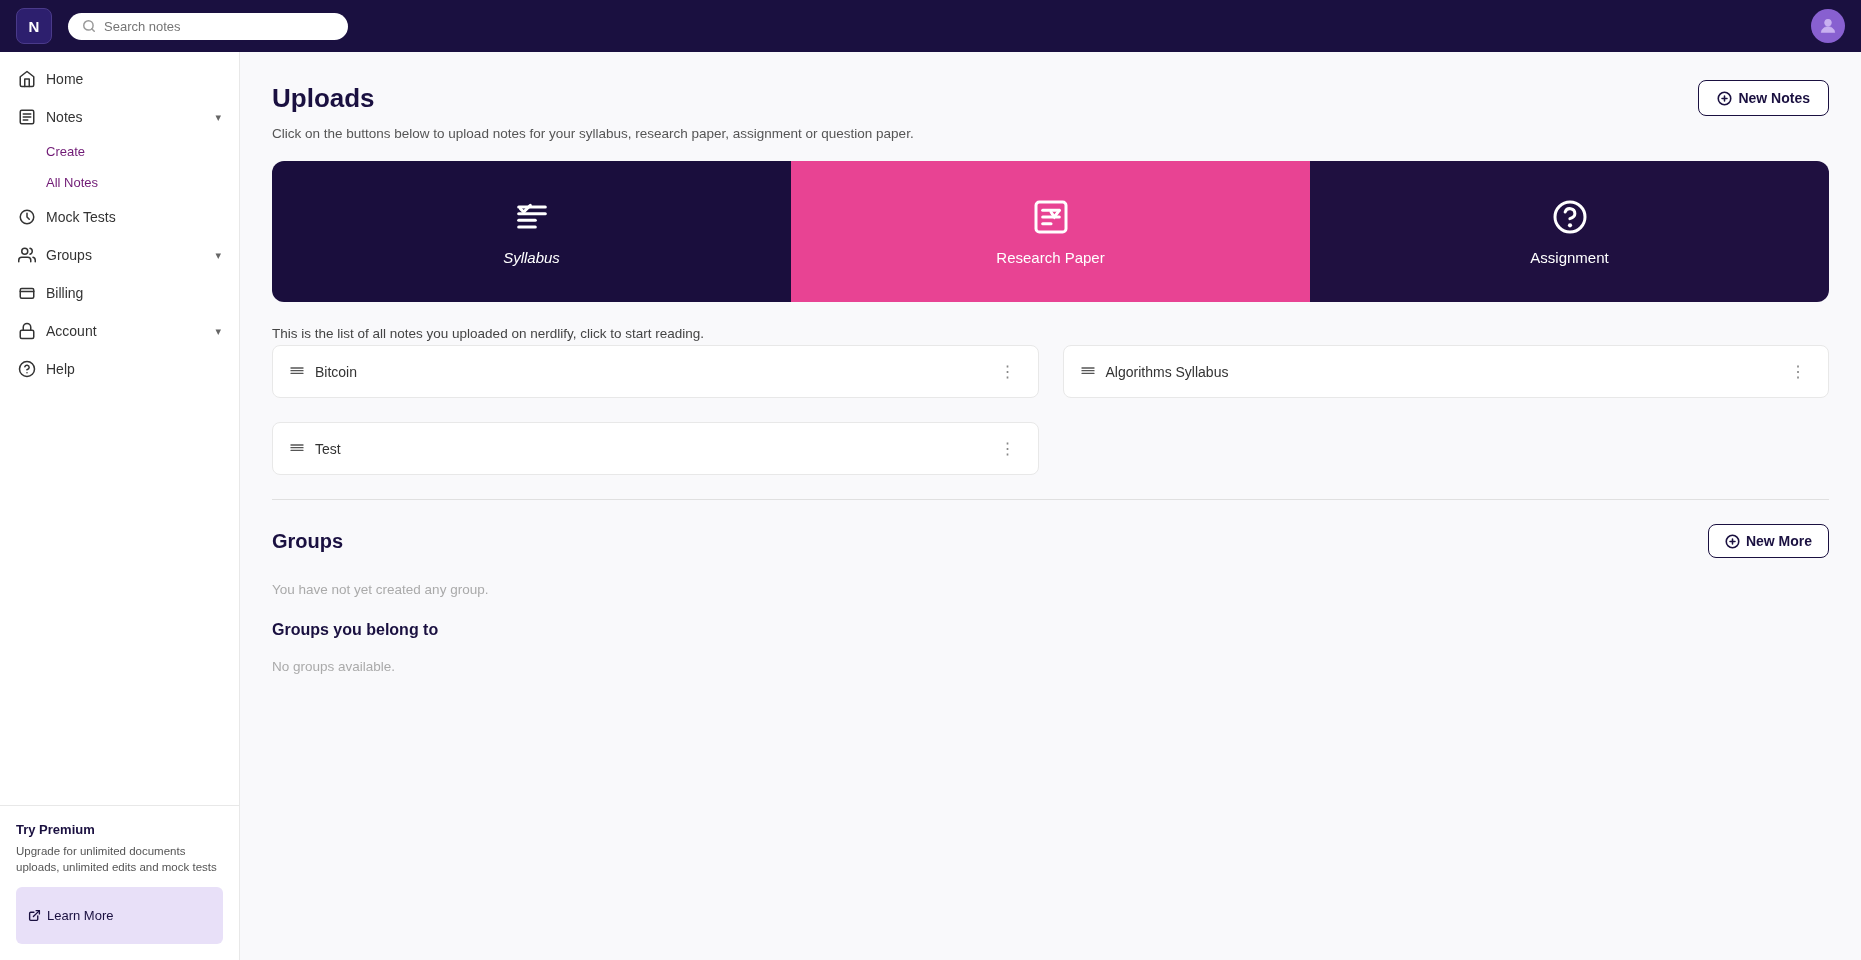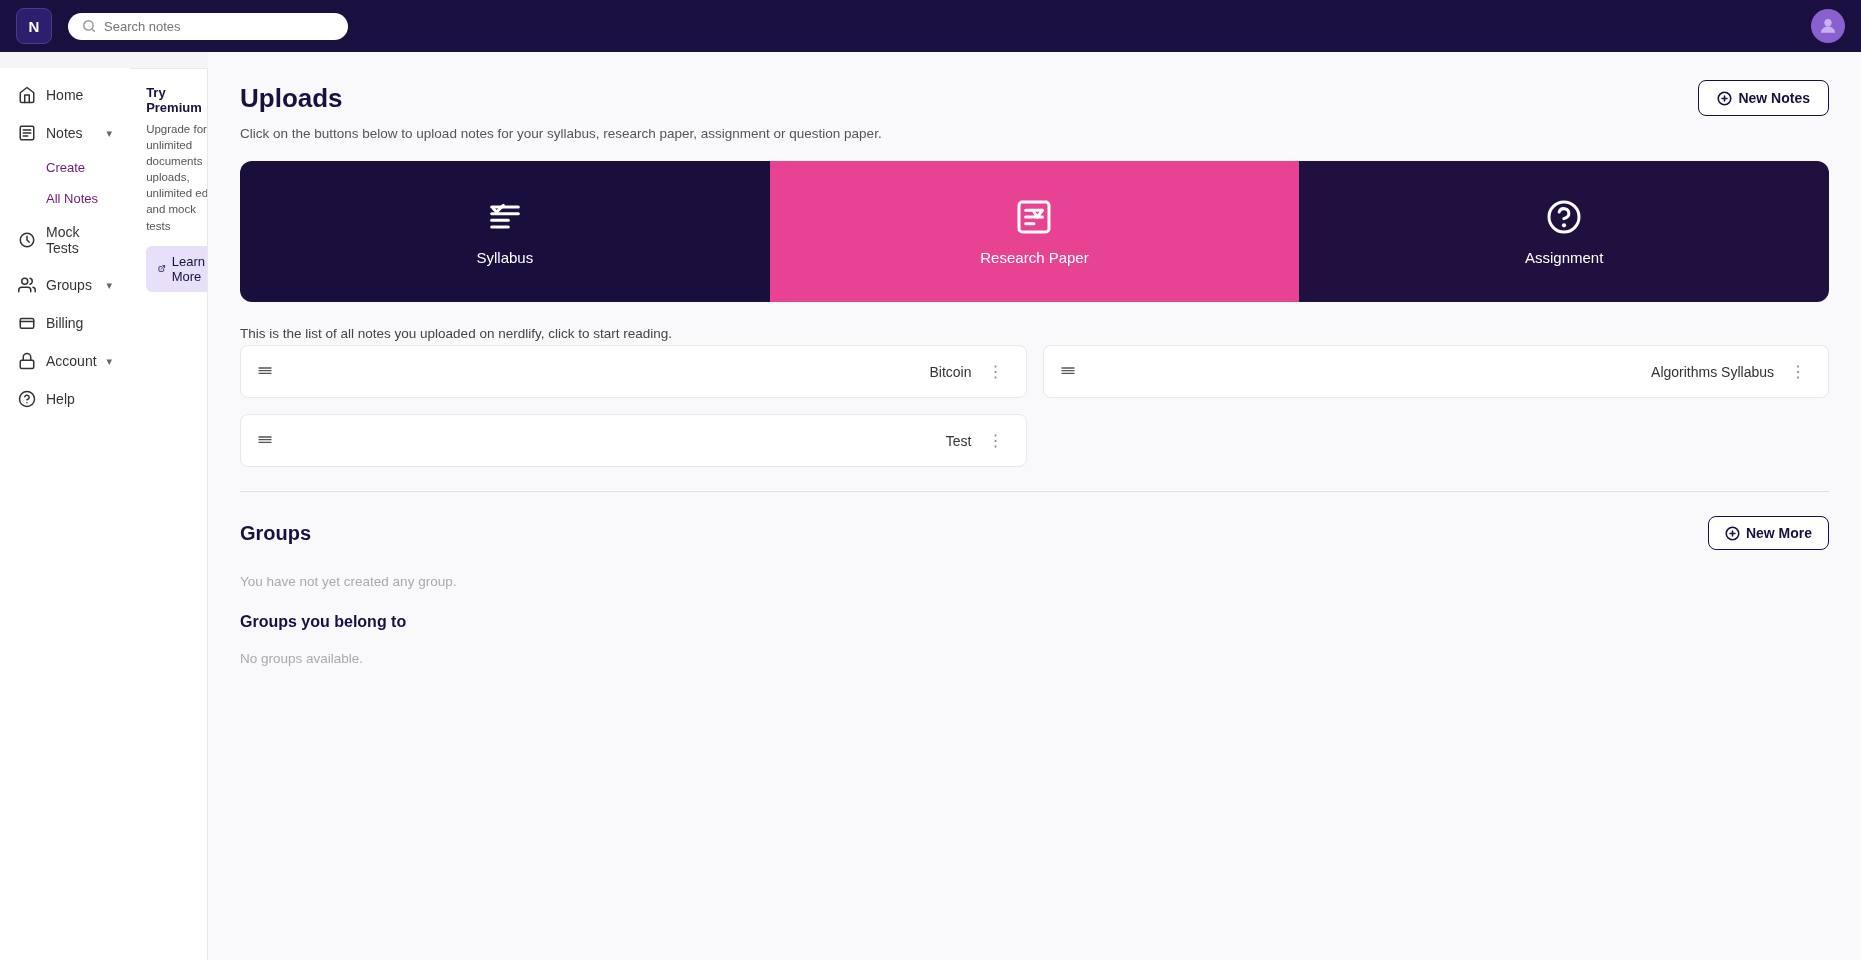--- a/index.html
+++ b/index.html
@@ -47,28 +47,27 @@
     }
 
     .app-body {
       display: flex;
       flex: 1;
       overflow: hidden;
     }
 
     
     .sidebar {
-      width: 208px;
+      width: 240px;
       background: #fff;
       border-right: 1px solid #e8e8e8;
       display: flex;
-      flex-direction: row;
+      flex-direction: column;
       overflow-y: auto;
       flex-shrink: 0;
-      margin-top: 16px;
     }
     .sidebar-nav { flex: 1; padding: 8px 0; }
     .sidebar-item {
       display: flex; align-items: center;
       padding: 10px 18px;
       cursor: pointer;
       font-size: 14px;
       color: #333;
       gap: 10px;
       border-radius: 0;
@@ -90,21 +89,21 @@
     .try-premium-title {
       font-size: 13px; font-weight: 700; color: #1a1040; margin-bottom: 6px;
     }
     .try-premium-desc {
       font-size: 11.5px; color: #555; line-height: 1.4; margin-bottom: 12px;
     }
     .learn-more-btn {
       display: flex; align-items: center; gap: 6px;
       background: #e8e0f8;
       border-radius: 6px;
-      padding: 8px 12px;
+      padding: 21px 12px;
       font-size: 13px;
       color: #1a1040;
       font-weight: 500;
       cursor: pointer;
       width: 100%;
     }
 
     
     .main-content {
       flex: 1;
@@ -147,38 +146,37 @@
       overflow: hidden;
     }
     .upload-card {
       display: flex; flex-direction: column;
       align-items: center; justify-content: center;
       padding: 36px 20px;
       cursor: pointer;
       gap: 12px;
       min-height: 130px;
     }
-    .upload-card-dark { background: #1a0e3d; }
+    .upload-card-dark { background: #1a0e3d; font-style: italic; }
     .upload-card-pink { background: #e84393; }
     .upload-card-dark2 { background: #1f1040; }
     .upload-card-label {
       font-size: 15px; font-weight: 500; color: #fff;
     }
 
     
     .notes-description {
       font-size: 13.5px; color: #444;
       margin-bottom: 4px;
     }
     .notes-grid {
       display: grid;
       grid-template-columns: 1fr 1fr;
-      gap: 16px;
+      gap: 24px;
       margin-bottom: 24px;
-      text-align: right;
     }
     .note-item {
       background: #fff;
       border: 1px solid #e8e8e8;
       border-radius: 8px;
       display: flex; align-items: center;
       padding: 14px 16px;
       gap: 10px;
       cursor: pointer;
     }

